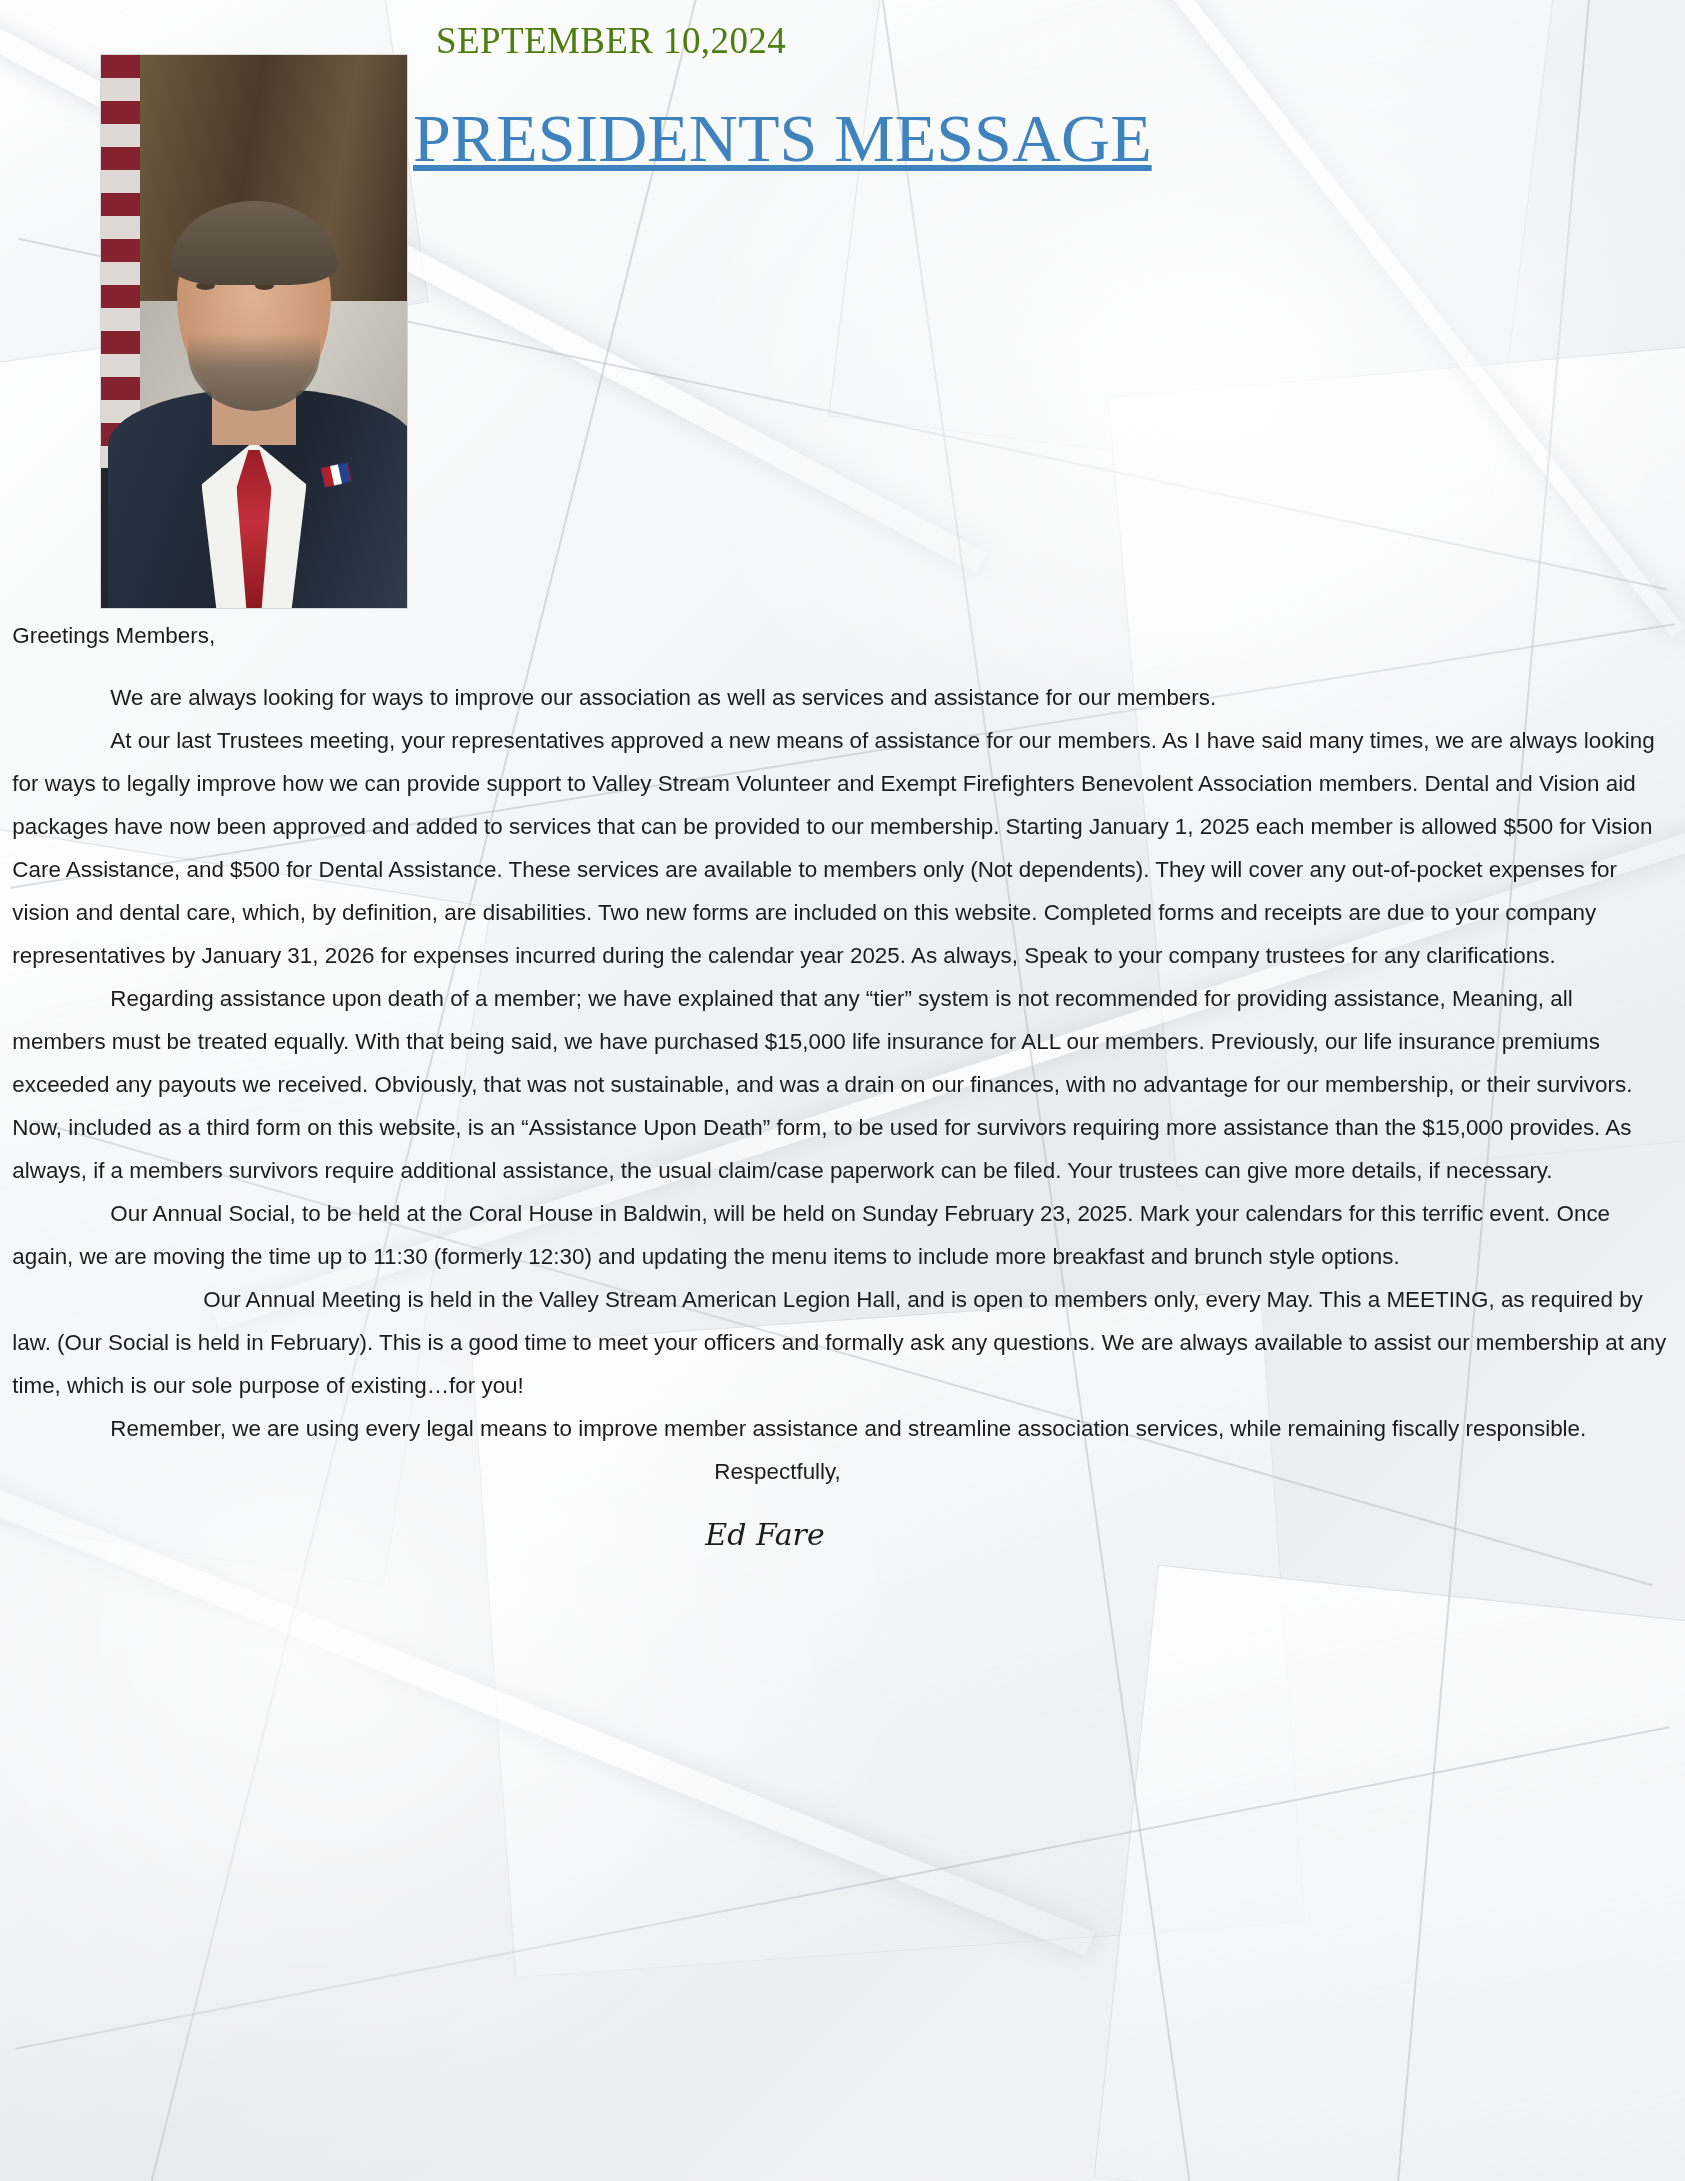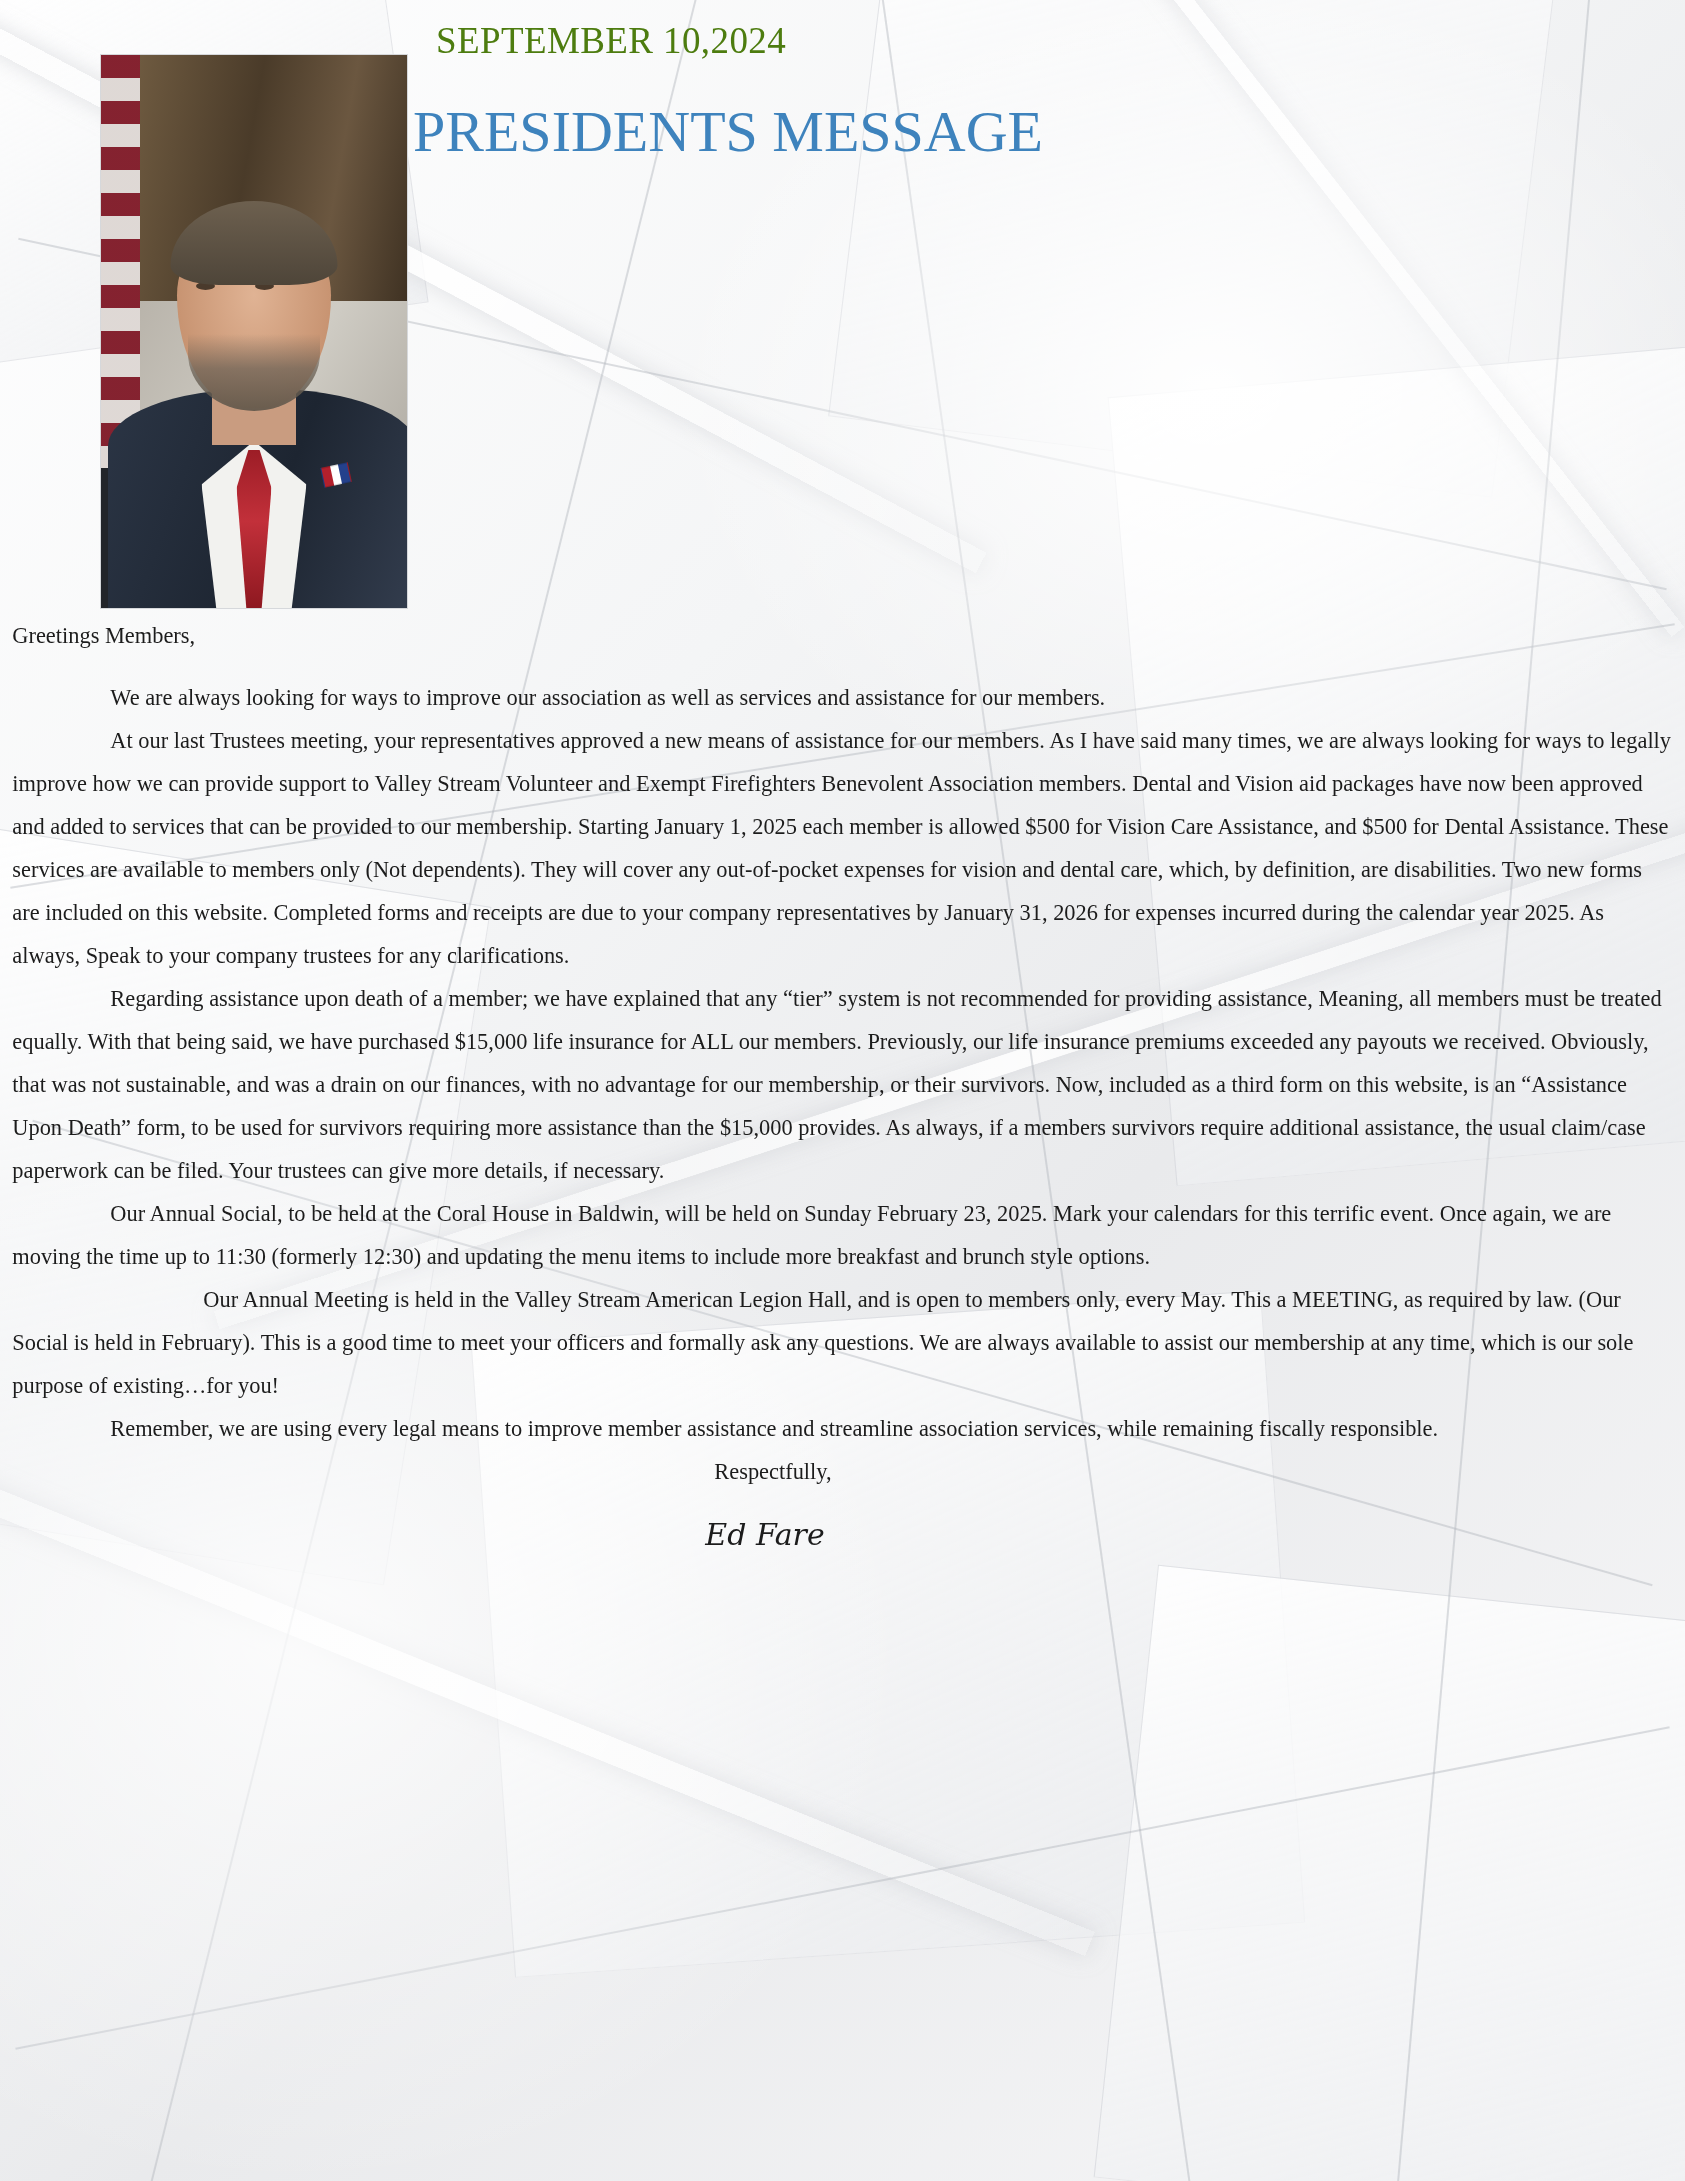--- a/index.html
+++ b/index.html
@@ -155,38 +155,38 @@
     font-size: 37px;
     letter-spacing: 0.4px;
     color: #4d7c0f;
   }
   .doc-title {
     position: absolute;
     left: 413px;
     top: 98px;
     width: 790px;
     font-family: "Liberation Serif", serif;
-    font-size: 58px;
+    font-size: 68px;
     line-height: 1.18;
     color: #3e83bd;
+    text-decoration: underline;
   }
 
   
   .body-copy {
     position: absolute;
     left: 12.3px;
     top: 614px;
     width: 1659px;
     font-size: 22.4px;
     line-height: 43px;
     color: #1c1c1c;
   }
   .body-copy p {
     margin: 0 0 19.3px 0;
-    font-family: Liberation Serif, serif;
   }
   .body-copy p.indent {
     text-indent: 98px;
     margin-bottom: 0;
   }
   .body-copy p.indent-wide {
     text-indent: 191px;
     margin-bottom: 0;
   }
   .body-copy p.tight {

